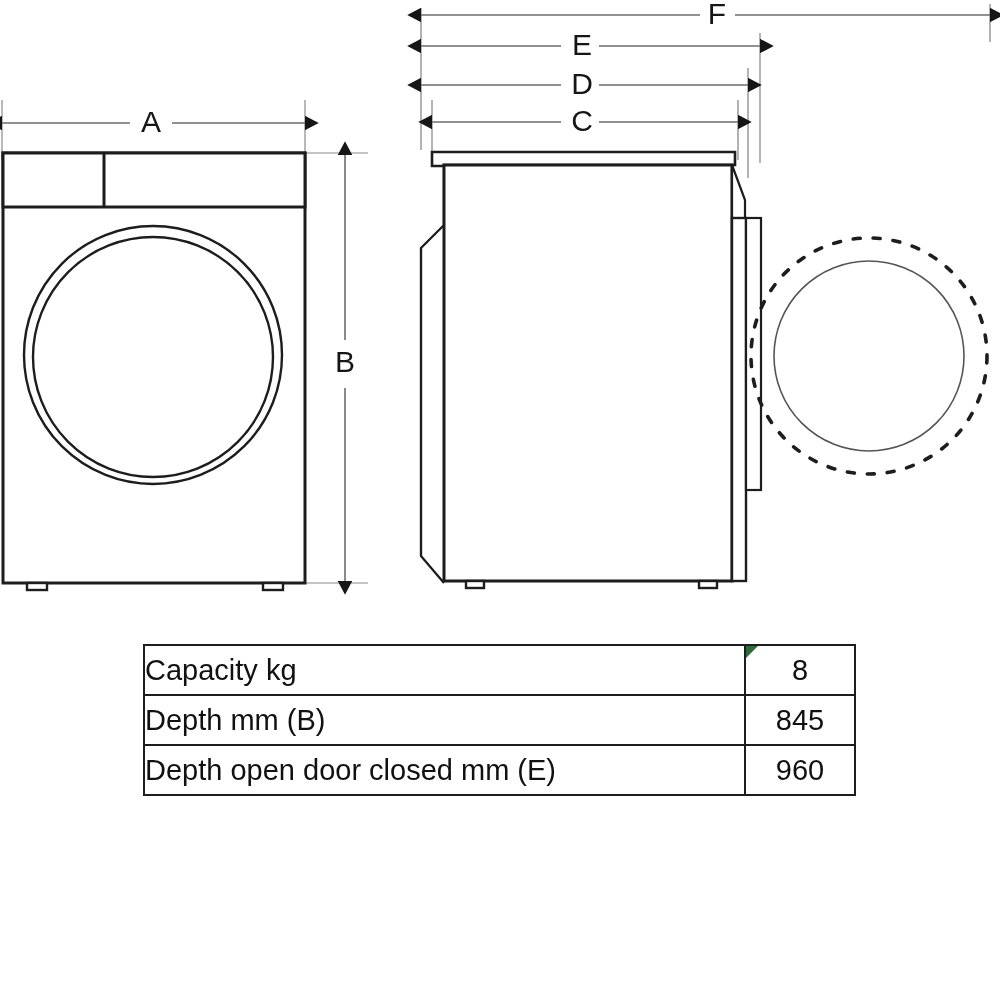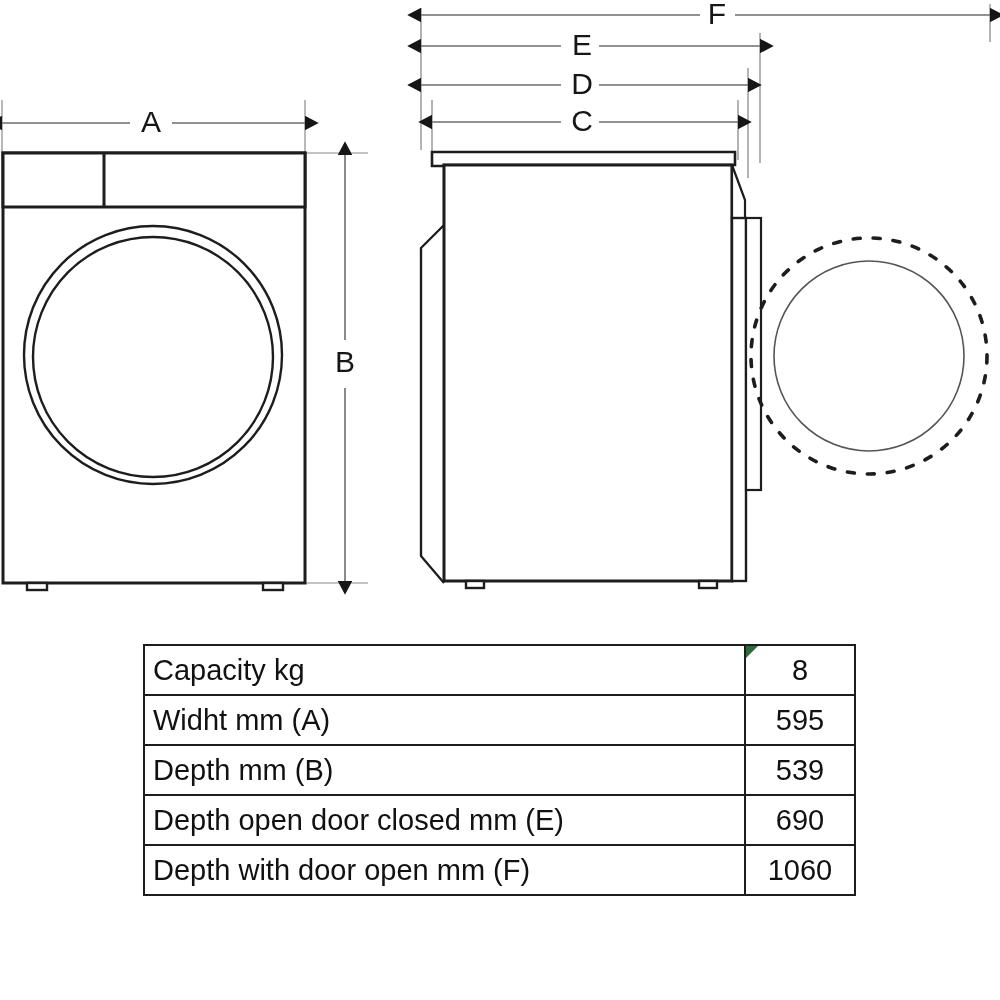--- a/index.html
+++ b/index.html
@@ -40,21 +40,21 @@
     left: 143px;
     top: 644px;
     width: 713px;
     border-collapse: collapse;
     table-layout: fixed;
     background: #ffffff;
   }
   #spec-table td {
     border: 2px solid #1d1d1d;
     height: 48px;
-    padding: 0 0 0 8px;
+    padding: 0 0 0 0;
     font-size: 29px;
     line-height: 1;
     color: #111111;
     font-family: "Liberation Sans", sans-serif;
     white-space: nowrap;
     overflow: hidden;
   }
   #spec-table td.value-cell {
     width: 108px;
     padding: 0;
@@ -203,31 +203,23 @@
   <table id="spec-table">
     <tbody>
       <tr>
         <td>Capacity kg</td>
         <td class="value-cell">
           <span class="cell-marker"></span>
           <span>8</span>
         </td>
       </tr>
       <tr>
-        <td>Widht mm (A)</td>
-        <td class="value-cell">595</td>
-      </tr>
-      <tr>
         <td>Depth mm (B)</td>
-        <td class="value-cell">539</td>
+        <td class="value-cell">845</td>
       </tr>
       <tr>
         <td>Depth open door closed mm (E)</td>
-        <td class="value-cell">690</td>
-      </tr>
-      <tr>
-        <td>Depth with door open mm (F)</td>
-        <td class="value-cell">1060</td>
+        <td class="value-cell">960</td>
       </tr>
     </tbody>
   </table>
 
 </div>
 
 </body></html>

